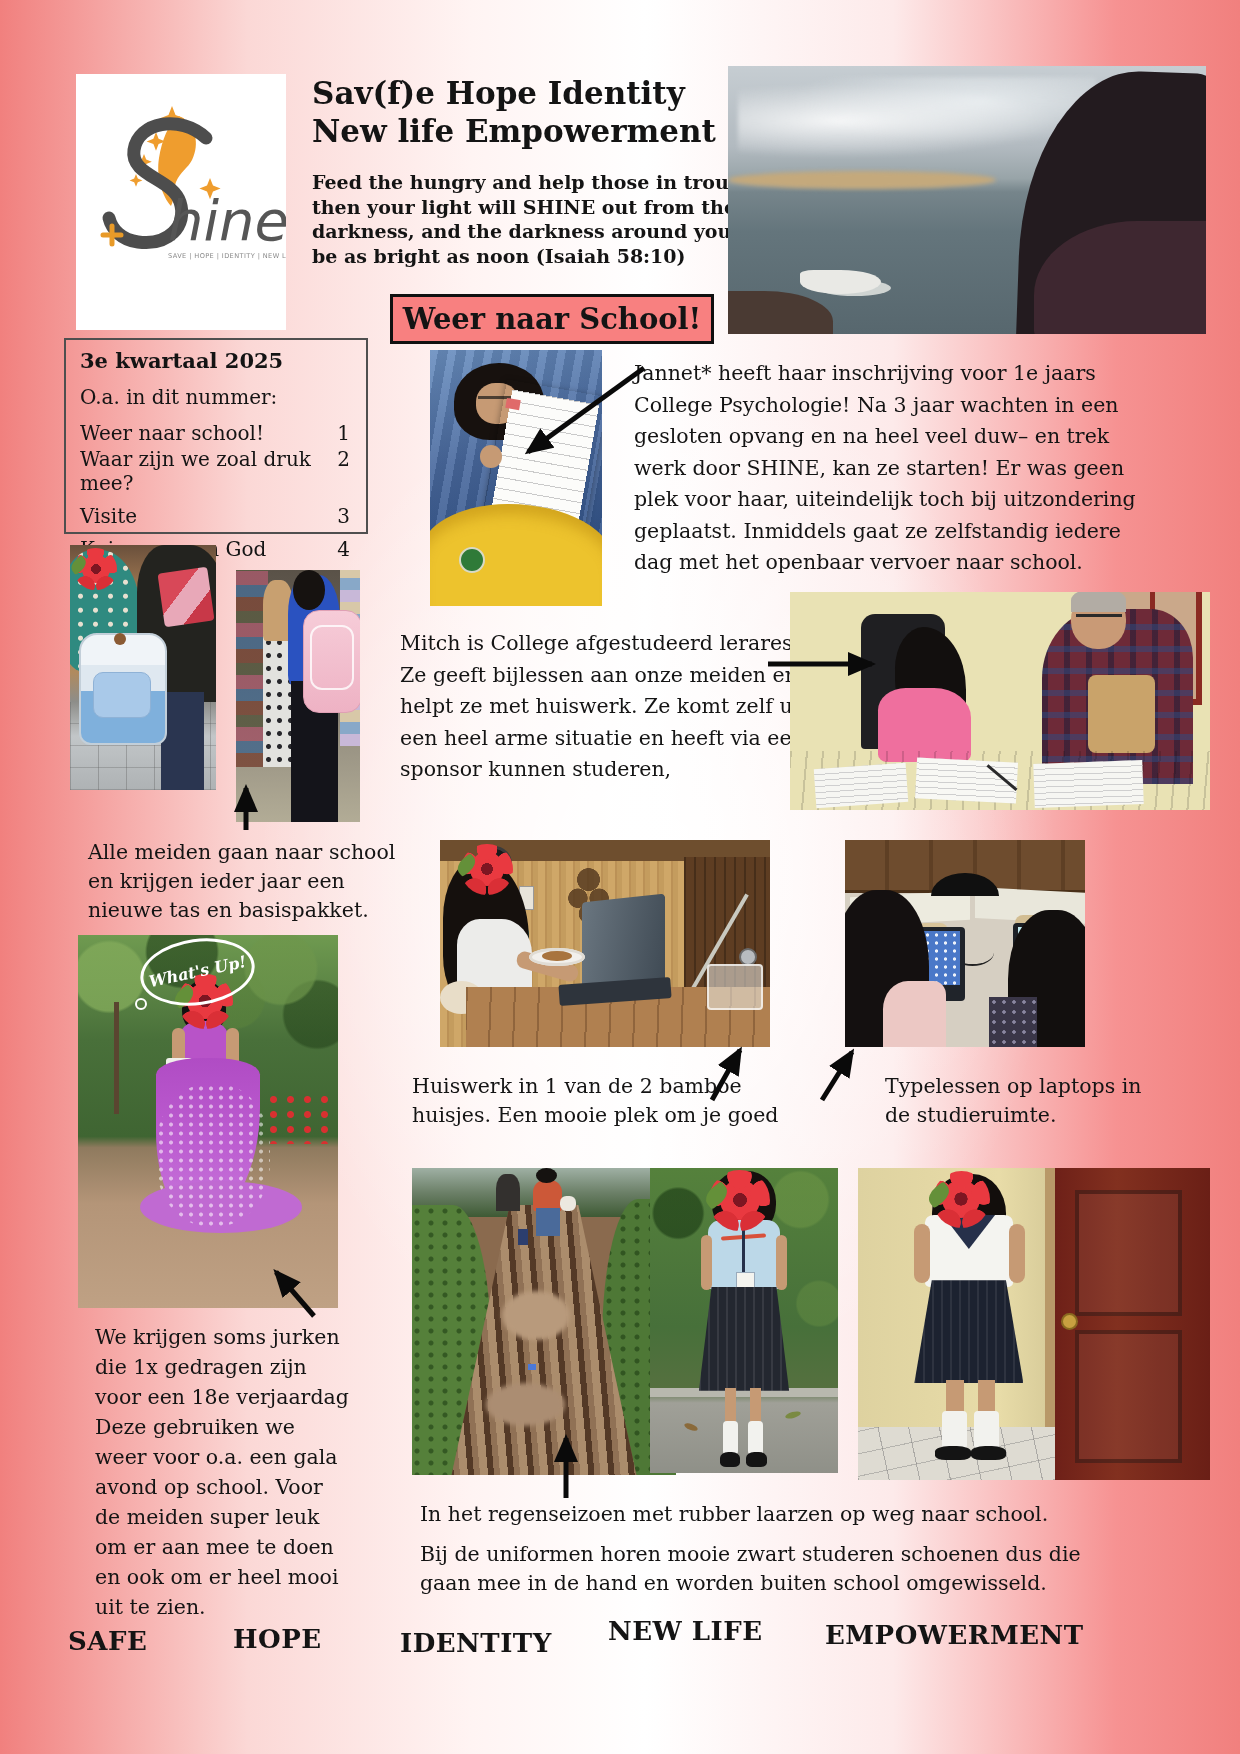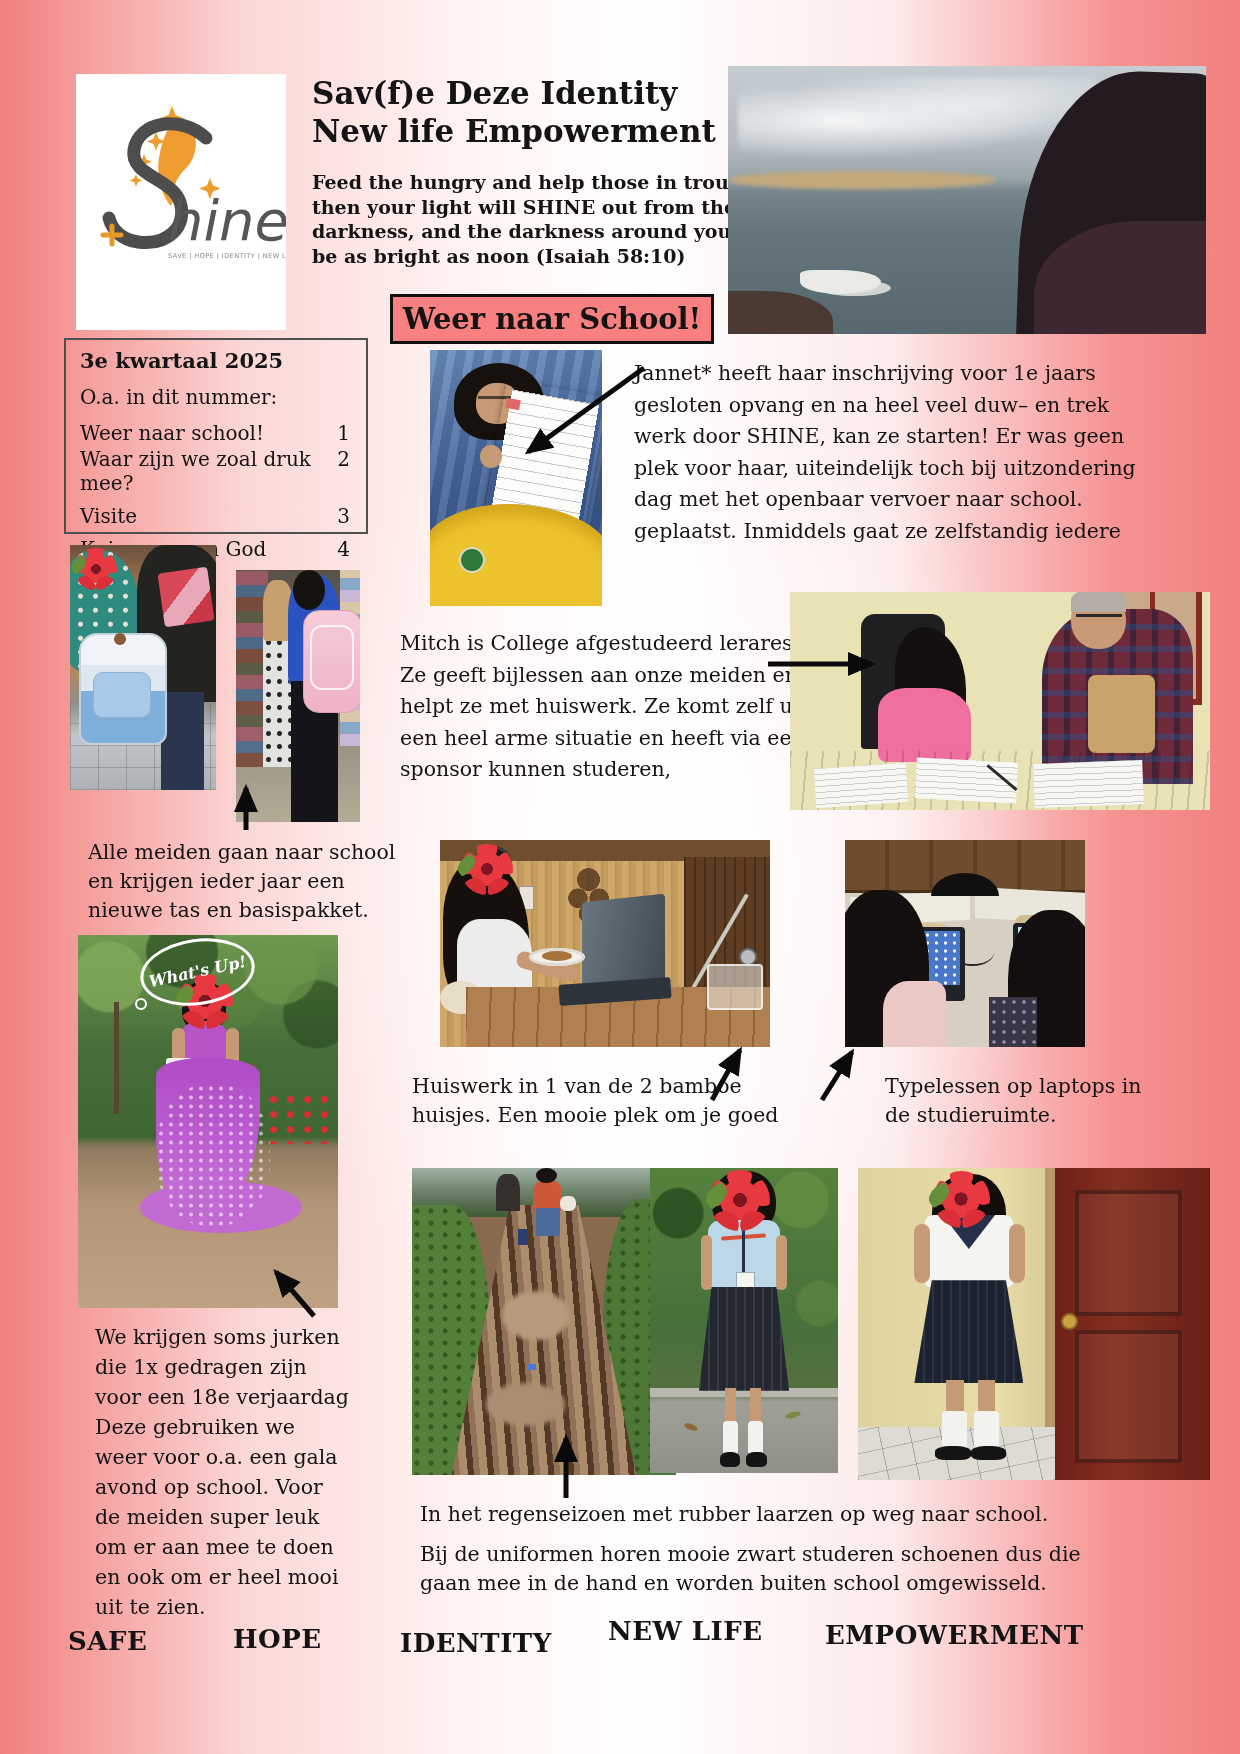--- a/index.html
+++ b/index.html
@@ -51,21 +51,21 @@
       </g>
       <path fill="#ef9d2e" d="M103 42 C120 50 124 70 116 86 C112 94 104 98 100 108 C97 116 99 124 95 132 C86 122 80 102 83 84 C86 66 92 50 103 42 Z"></path>
       <path fill="none" stroke="#4d4d4d" stroke-width="13" stroke-linecap="round" d="M130 64 C104 40 62 48 58 76 C54 102 96 104 104 128 C112 152 92 172 62 168 C46 166 36 156 33 144"></path>
       <path fill="none" stroke="#e89a28" stroke-width="5" stroke-linecap="round" d="M36 152 v18 M27 161 h18"></path>
       <text x="92" y="166" font-size="56" font-style="italic" fill="#565656" font-family="DejaVu Sans, sans-serif">hine</text>
       <text x="92" y="184" font-size="6.6" fill="#8a8a8a" letter-spacing="0.4" font-family="DejaVu Sans, sans-serif">SAVE | HOPE | IDENTITY | NEW LIFE | EMPOWERMENT</text>
     </svg>
   </div>
 
   <div class="title">
-    <div class="ln">Sav(f)e Deze Identity</div>
+    <div class="ln">Sav(f)e Hope Identity</div>
     <div class="ln">New life Empowerment</div>
   </div>
   <div class="quote">
     <div class="ln">Feed the hungry and help those in trouble,</div>
     <div class="ln">then your light will SHINE out from the</div>
     <div class="ln">darkness, and the darkness around you will</div>
     <div class="ln">be as bright as noon (Isaiah 58:10)</div>
   </div>
 
   <div class="ph" style="left:728px;top:66px;width:478px;height:268px;background:linear-gradient(180deg,#c6cdd2 0%,#b2bac0 30%,#98a4a8 42%,#76858b 47%,#64757c 62%,#57676e 100%)">
@@ -109,25 +109,26 @@
     <div class="l" style="left:28%;top:18%;width:22%;height:3px;background:#24201c;opacity:.75"></div>
     <div class="l" style="left:35%;top:14%;width:51%;height:62%;background:#fcfcfa;transform:rotate(10deg);box-shadow:0 2px 6px rgba(0,0,0,.3);background-image:repeating-linear-gradient(180deg,transparent 0 10px,#c9c9c9 10px 11px);background-clip:content-box;padding:10px 8px"></div>
     <div class="l" style="left:44%;top:19%;width:8%;height:4%;background:#e06a6a;transform:rotate(10deg)"></div>
     <div class="l" style="left:29%;top:37%;width:13%;height:9%;background:#c69a74;border-radius:50%"></div>
     <div class="l" style="left:-5%;bottom:-2%;width:112%;height:42%;background:#edc32d;border-radius:45% 55% 0 0;box-shadow:inset 0 10px 14px rgba(160,110,0,.35)"></div>
     <div class="l" style="left:17%;bottom:13%;width:22px;height:22px;background:#2f7a38;border:2px solid #d9d9c6;border-radius:50%"></div>
   </div>
 
   <div class="cap" style="left:634px;top:358px;line-height:31.5px">
     <div class="ln">Jannet* heeft haar inschrijving voor 1e jaars</div>
+    <div class="ln">College Psychologie! Na 3 jaar wachten in een</div>
     <div class="ln">gesloten opvang en na heel veel duw– en trek</div>
     <div class="ln">werk door SHINE, kan ze starten! Er was geen</div>
     <div class="ln">plek voor haar, uiteindelijk toch bij uitzondering</div>
+    <div class="ln">geplaatst. Inmiddels gaat ze zelfstandig iedere</div>
     <div class="ln">dag met het openbaar vervoer naar school.</div>
-    <div class="ln">geplaatst. Inmiddels gaat ze zelfstandig iedere</div>
   </div>
 
   <div class="ph" style="left:70px;top:545px;width:146px;height:245px;background:linear-gradient(180deg,#6a503c 0%,#a07852 18%,#b08a5e 52%,#8d8d89 64%,#c2c6c8 78%,#aeb2b4 100%)">
     <div class="l" style="left:0;bottom:0;width:100%;height:36%;background:repeating-linear-gradient(90deg,rgba(90,90,90,.35) 0 1px,transparent 1px 28px),repeating-linear-gradient(0deg,rgba(90,90,90,.3) 0 1px,transparent 1px 22px)"></div>
     <div class="l" style="left:-6%;top:2%;width:54%;height:50%;background:#2f8a80;border-radius:40% 50% 20% 30%;background-image:radial-gradient(circle at 30% 30%,#e8e0d0 2px,transparent 3px);background-size:15px 14px"></div>
     <div class="flower" style="left:8%;top:4%;width:28px;height:28px"></div>
     <div class="l" style="right:-8%;top:0;width:62%;height:64%;background:#23231f;border-radius:30% 42% 0 0"></div>
     <div class="l" style="right:4%;top:10%;width:34%;height:22%;background:linear-gradient(135deg,#d84858 0 40%,#e8a8b8 40% 70%,#c83848 70%);border-radius:4px;transform:rotate(-8deg)"></div>
     <div class="l" style="right:8%;top:60%;width:30%;height:40%;background:#2a3550"></div>
     <div class="l" style="left:6%;top:36%;width:58%;height:44%;background:linear-gradient(180deg,#f0f4f8 0 28%,#dfe8f0 28% 52%,#7fb0dc 52% 100%);border:2px solid #c3cfd9;border-radius:18px 18px 12px 12px"></div>

